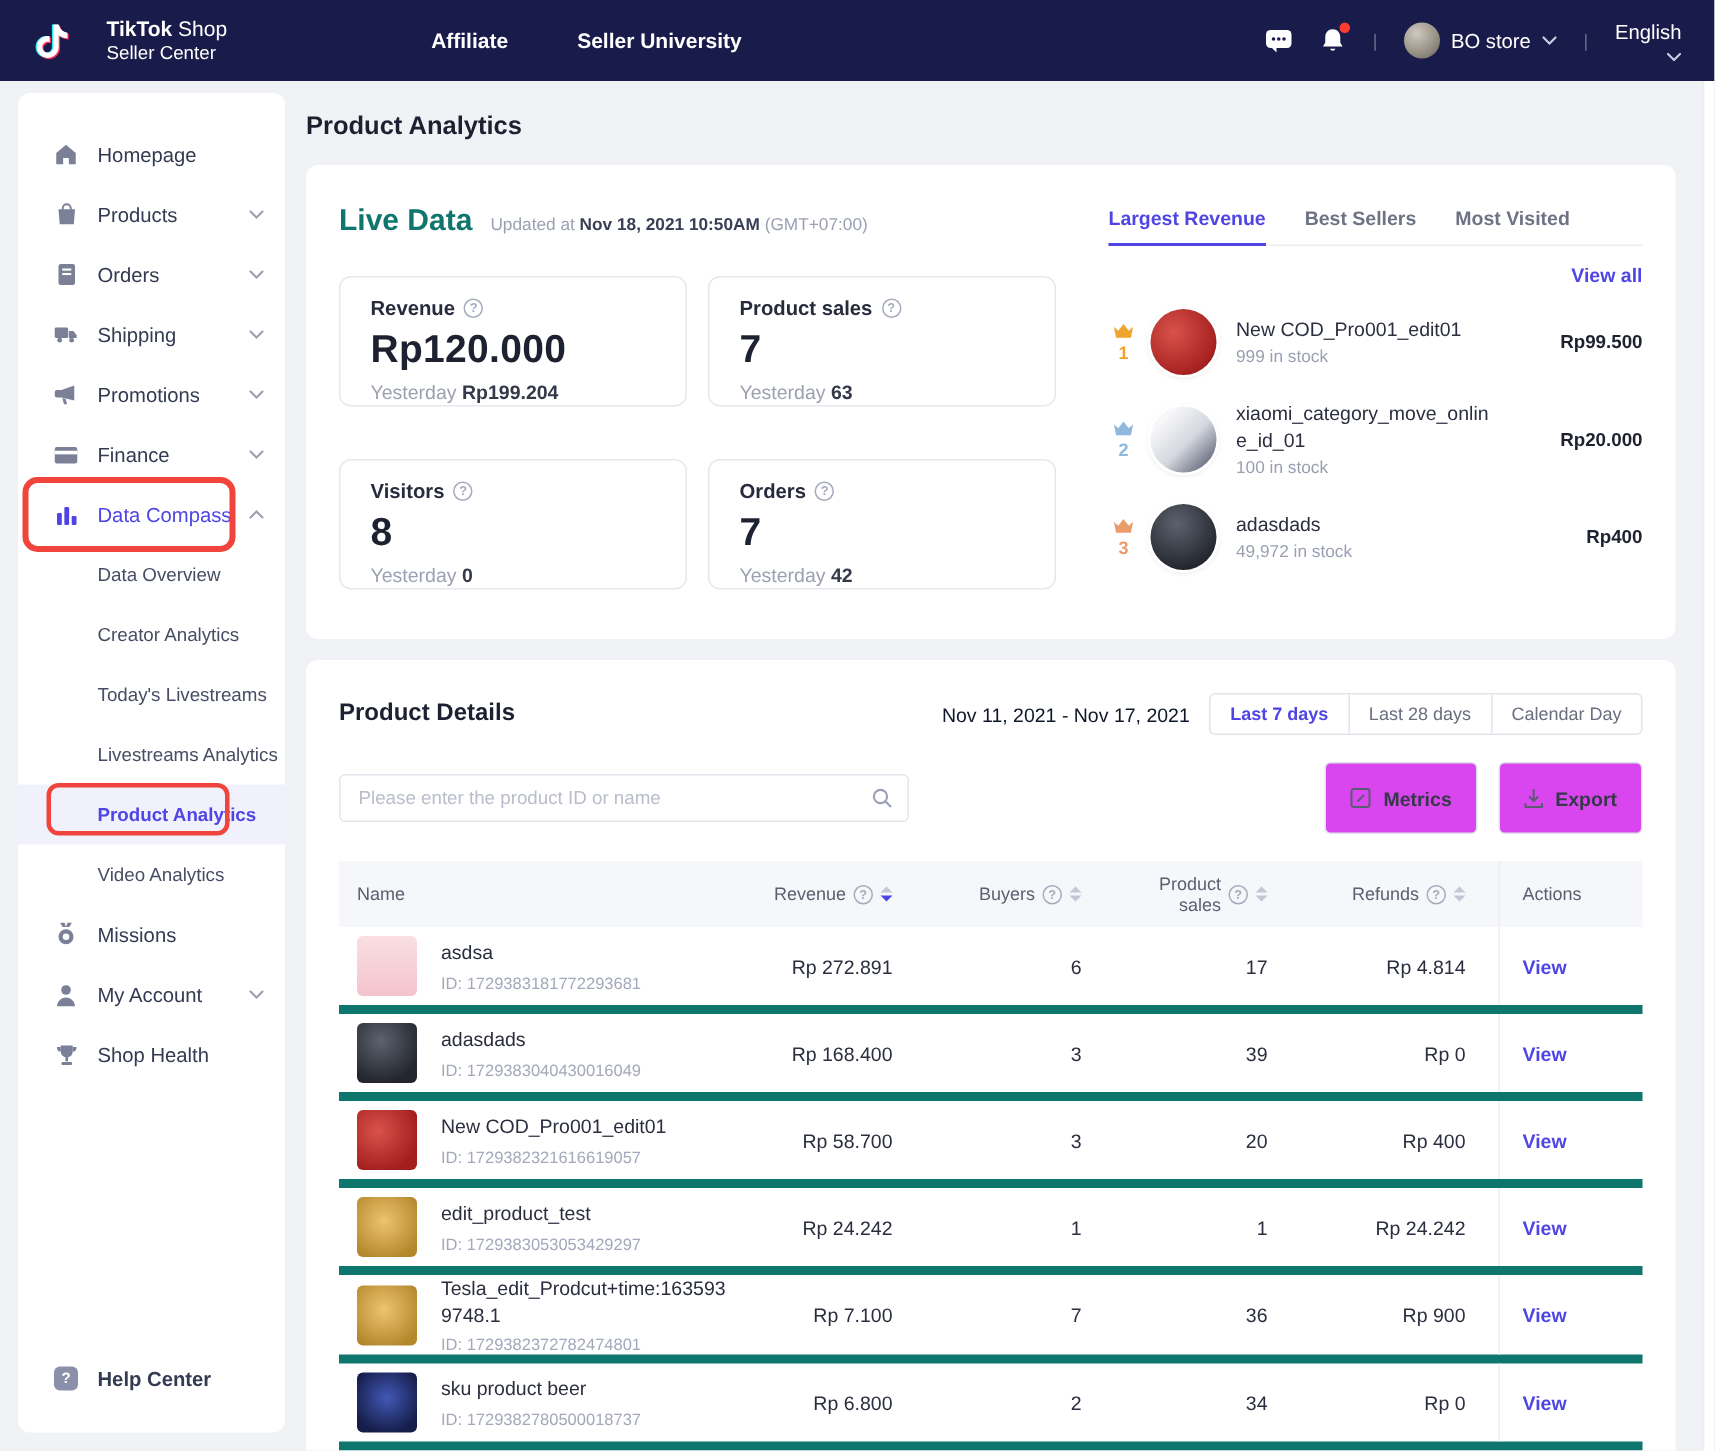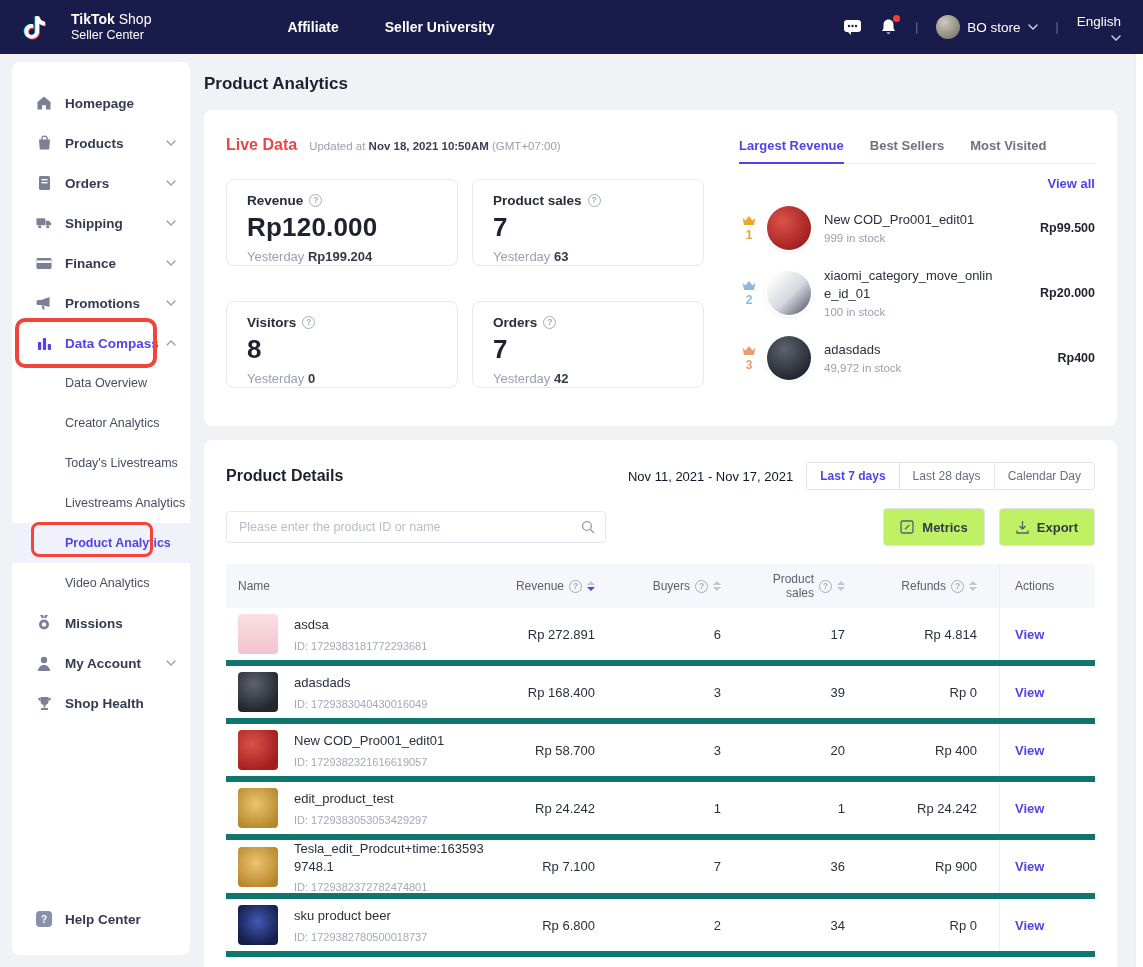--- a/index.html
+++ b/index.html
@@ -26,41 +26,41 @@
   .store-name,.lang-name{font-size:13.5px;color:#fff;}
   .lang{display:flex;align-items:flex-end;gap:6px;cursor:pointer;flex-direction:column;}
   .chev{color:#c9cbe0;display:flex;}
   
   .layout{display:flex;align-items:flex-start;padding:8px 26px 0 12px;gap:14px;}
   
   .sidebar{position:relative;width:178px;height:893px;background:#fff;border-radius:8px;flex:none;
     padding-top:21px;display:flex;flex-direction:column;}
   .sb-item{height:40px;display:flex;align-items:center;padding:0 14px 0 24px;cursor:pointer;}
   .sb-item .ic{width:16px;display:flex;justify-content:center;color:#7b8096;flex:none;}
-  .sb-item .lbl{margin-left:13px;font-size:13.5px;font-weight:700;color:#333a52;}
+  .sb-item .lbl{margin-left:13px;font-size:13.5px;font-weight:400;color:#333a52;}
   .sb-item .sb-chev{margin-left:auto;color:#9aa0b2;display:flex;}
   .sb-item.active .ic,.sb-item.active .lbl{color:#4f45e4;}
   .sb-sub{height:40px;display:flex;align-items:center;padding-left:53px;font-size:12.5px;color:#474d63;cursor:pointer;}
   .sb-sub.active{background:#f1f1fb;color:#4f45e4;font-weight:600;}
   .help-row{margin-top:auto;margin-bottom:28px;display:flex;align-items:center;padding:0 24px;cursor:pointer;}
   .help-row .lbl{margin-left:13px;font-size:13.5px;font-weight:600;color:#333a52;}
   .q-badge{width:16px;height:16px;border-radius:4px;background:#8a90a9;color:#fff;font-size:10px;font-weight:700;
     display:flex;align-items:center;justify-content:center;}
   .anno{position:absolute;border:4px solid #f0443c;border-radius:10px;pointer-events:none;}
   .anno-1{left:3px;top:256px;width:142px;height:50px;}
   .anno-2{left:19px;top:460px;width:122px;height:35px;border-width:3px;border-radius:8px;}
   
   .main{flex:1;min-width:0;}
   .page-title{font-size:17px;font-weight:700;color:#1d2030;margin-top:12px;}
   .card{background:#fff;border-radius:8px;}
   
   .live-card{margin-top:16px;height:316px;padding:22px;display:flex;}
   .live-left{width:478px;flex:none;}
   .live-head{display:flex;align-items:baseline;gap:12px;margin-top:4px;}
-  .live-title{font-size:16px;font-weight:700;color:#ef4444;}
+  .live-title{font-size:20px;font-weight:700;color:#0f766e;}
   .updated{font-size:11.5px;color:#9ba0b2;}
   .updated b{color:#3a3f55;}
   .stat-grid{display:grid;grid-template-columns:232px 232px;grid-auto-rows:87px;gap:35px 14px;margin-top:25px;}
   .stat-card{border:1px solid #e7e8ee;border-radius:8px;padding:13px 20px;}
   .stat-label{font-size:13.5px;font-weight:700;color:#272b3c;display:flex;align-items:center;gap:6px;}
   .stat-value{font-size:26px;font-weight:700;color:#1e2130;margin-top:4px;letter-spacing:.2px;}
   .stat-yest{font-size:13px;color:#9ba0b2;margin-top:6px;}
   .stat-yest b{color:#343848;}
   .q-icon{width:13px;height:13px;border-radius:50%;border:1px solid #a6abbd;color:#a6abbd;display:inline-flex;
     align-items:center;justify-content:center;flex:none;}
@@ -97,22 +97,22 @@
   .seg{display:flex;border:1px solid #e2e4ec;border-radius:4px;overflow:hidden;background:#fff;}
   .seg button{font-family:inherit;background:none;border:none;border-left:1px solid #e2e4ec;padding:6px 13px;
     font-size:12px;color:#6a6f80;cursor:pointer;}
   .seg button:first-child{border-left:none;}
   .seg button.active{color:#4f45e4;font-weight:600;}
   .toolbar{display:flex;align-items:center;margin-top:18px;}
   .search-box{width:380px;height:32px;border:1px solid #e4e6ee;border-radius:4px;display:flex;align-items:center;padding:0 10px 0 12px;background:#fff;}
   .search-box input{flex:1;border:none;outline:none;font-family:inherit;font-size:12.5px;color:#3a3f55;background:transparent;}
   .search-box input::placeholder{color:#b9bdca;}
   .tb-buttons{margin-left:auto;display:flex;gap:14px;}
-  .btn{height:38px;display:flex;align-items:center;gap:8px;padding:0 16px;border:1px solid #dfe2ea;border-radius:4px;
-    background:#bef264;font-family:inherit;font-size:13px;font-weight:600;color:#343848;cursor:pointer;}
+  .btn{height:48px;display:flex;align-items:center;gap:8px;padding:0 16px;border:1px solid #dfe2ea;border-radius:4px;
+    background:#d946ef;font-family:inherit;font-size:13px;font-weight:600;color:#343848;cursor:pointer;}
   .btn .ic{display:flex;color:#585d72;}
   
   .table{margin-top:18px;}
   .thead{display:flex;align-items:center;height:44px;background:#f6f7fa;font-size:12px;color:#5b6070;}
   .trow{display:flex;align-items:center;border-bottom:6px solid #0f766e;min-height:58px;}
   .c-name{flex:1;display:flex;align-items:center;gap:16px;padding-left:12px;min-width:0;}
   .thead .c-name{padding-left:12px;}
   .c-num{width:128px;flex:none;text-align:right;padding-right:22px;}
   .c-buy{width:126px;} .c-sales{width:124px;} .c-ref{width:132px;}
   .c-act{width:96px;flex:none;padding-left:15px;align-self:stretch;display:flex;align-items:center;border-left:1px solid #ededf2;}
@@ -241,40 +241,40 @@
         </span>
       <span class="lbl">Shipping</span>
       <span class="sb-chev">
           <svg width="10" height="6" viewBox="0 0 10 6">
             <path d="M1 1l4 4 4-4" stroke="currentColor" stroke-width="1.4" fill="none" stroke-linecap="round"></path>
           </svg>
         </span>
     </div>
     <div class="sb-item">
       <span class="ic">
+          <svg width="16" height="15" viewBox="0 0 16 15" fill="currentColor">
+            <path d="M13.5 1v10L5 9H2a1.5 1.5 0 01-1.5-1.5v-2A1.5 1.5 0 012 4h3z"></path>
+            <path d="M5.5 9.5l1.2 4h2l-1-3.7z"></path>
+          </svg>
+        </span>
+      <span class="lbl">Promotions</span>
+      <span class="sb-chev">
+          <svg width="10" height="6" viewBox="0 0 10 6">
+            <path d="M1 1l4 4 4-4" stroke="currentColor" stroke-width="1.4" fill="none" stroke-linecap="round"></path>
+          </svg>
+        </span>
+    </div>
+    <div class="sb-item">
+      <span class="ic">
           <svg width="16" height="13" viewBox="0 0 16 13" fill="currentColor">
             <rect x="0.5" y="1" width="15" height="11" rx="1.5"></rect>
             <rect x="0.5" y="3.5" width="15" height="2.4" fill="#fff"></rect>
           </svg>
         </span>
       <span class="lbl">Finance</span>
-      <span class="sb-chev">
-          <svg width="10" height="6" viewBox="0 0 10 6">
-            <path d="M1 1l4 4 4-4" stroke="currentColor" stroke-width="1.4" fill="none" stroke-linecap="round"></path>
-          </svg>
-        </span>
-    </div>
-    <div class="sb-item">
-      <span class="ic">
-          <svg width="16" height="15" viewBox="0 0 16 15" fill="currentColor">
-            <path d="M13.5 1v10L5 9H2a1.5 1.5 0 01-1.5-1.5v-2A1.5 1.5 0 012 4h3z"></path>
-            <path d="M5.5 9.5l1.2 4h2l-1-3.7z"></path>
-          </svg>
-        </span>
-      <span class="lbl">Promotions</span>
       <span class="sb-chev">
           <svg width="10" height="6" viewBox="0 0 10 6">
             <path d="M1 1l4 4 4-4" stroke="currentColor" stroke-width="1.4" fill="none" stroke-linecap="round"></path>
           </svg>
         </span>
     </div>
     <div class="sb-item active">
       <span class="ic">
           <svg width="15" height="15" viewBox="0 0 15 15" fill="currentColor">
             <rect x="1" y="6" width="3.2" height="8" rx="0.8"></rect>

